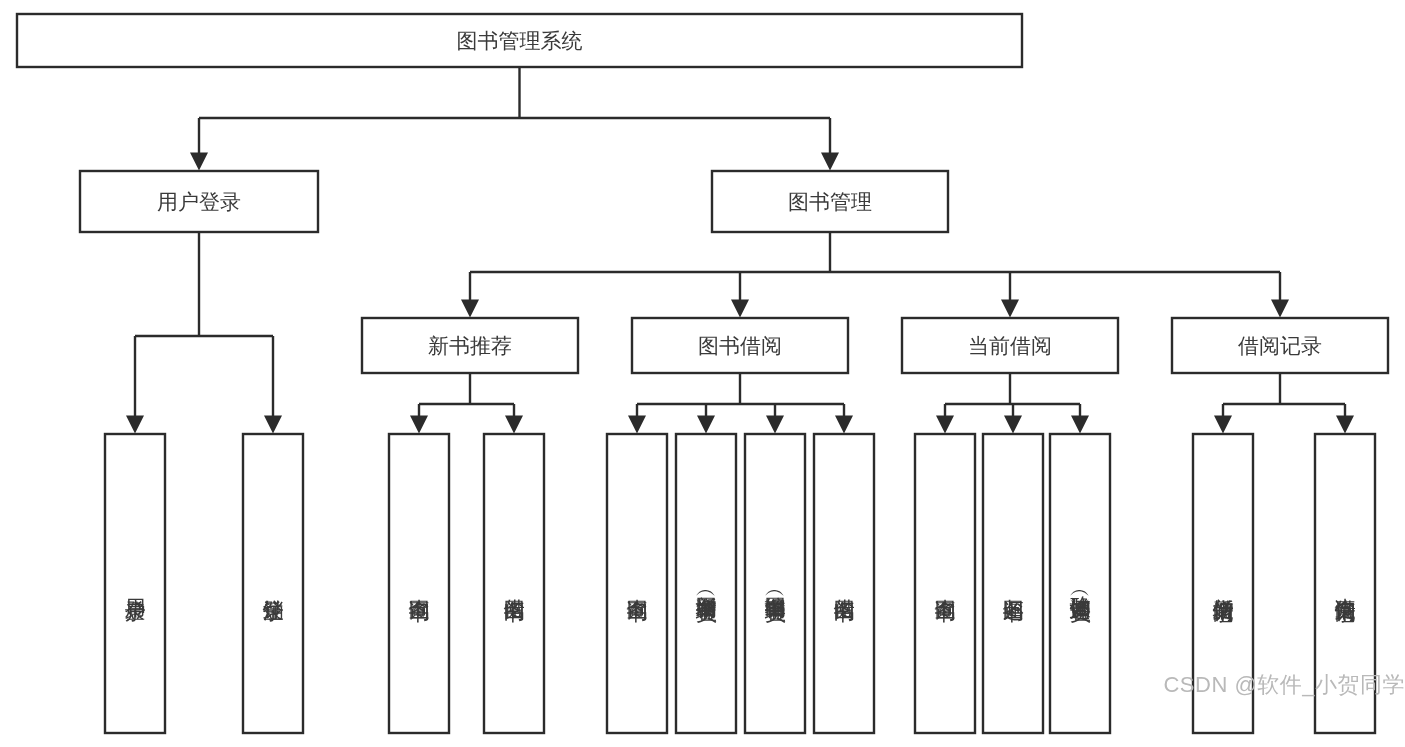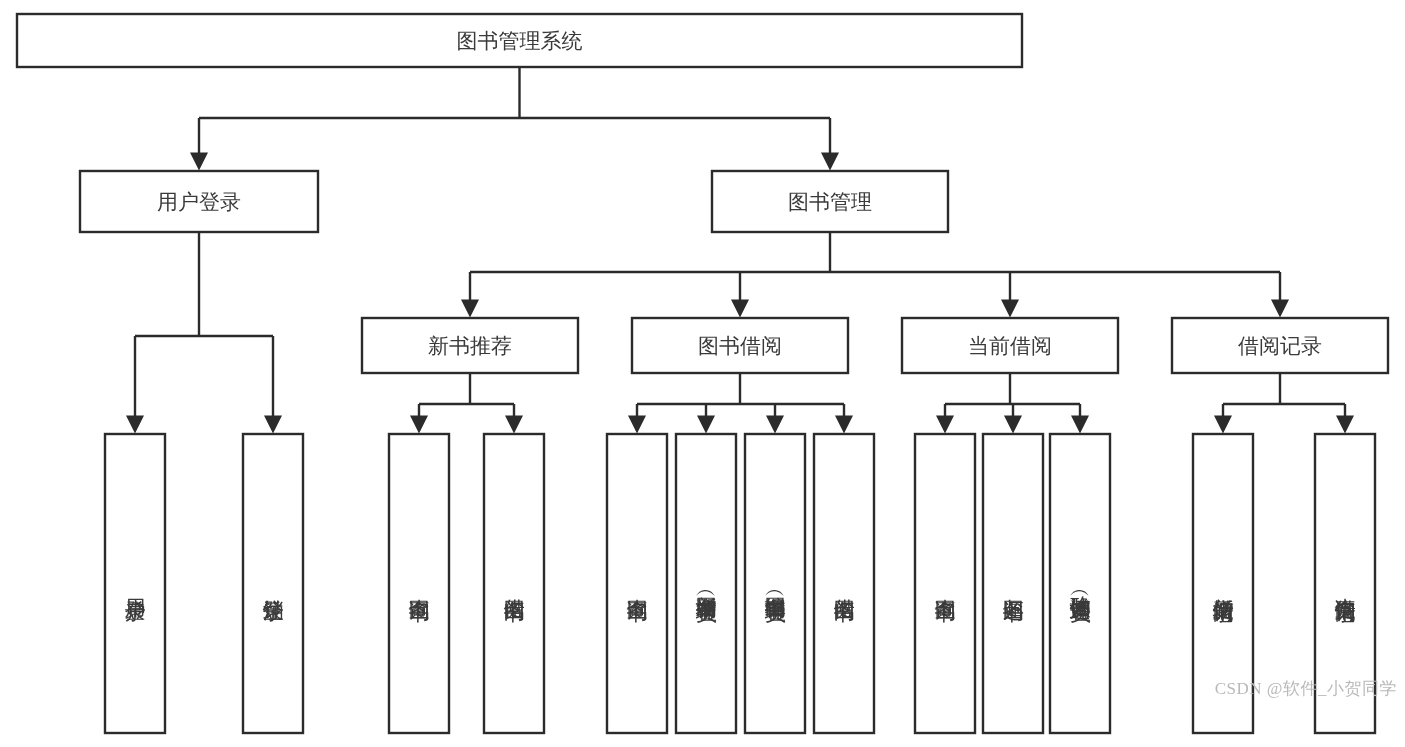--- a/index.html
+++ b/index.html
@@ -60,24 +60,24 @@
     font-family: "DejaVu Sans", "Liberation Sans", sans-serif;
     font-size: 21px;
     line-height: 1.08;
     color: #3a3a3a;
     letter-spacing: 1px;
     white-space: nowrap;
     pointer-events: none;
   }
   #watermark {
     position: absolute;
-    right: 8px;
+    right: 0;
     bottom: 4px;
-    font-family: Liberation Serif, serif;
-    font-size: 17px;
+    font-family: Liberation Sans, sans-serif;
+    font-size: 22px;
     color: #b9b9b9;
     white-space: nowrap;
     letter-spacing: 0.5px;
   }
 </style>
 </head>
 <body>
 
 <div id="diagram-root">
   <svg id="flowchart" viewBox="0 0 1405 747">

